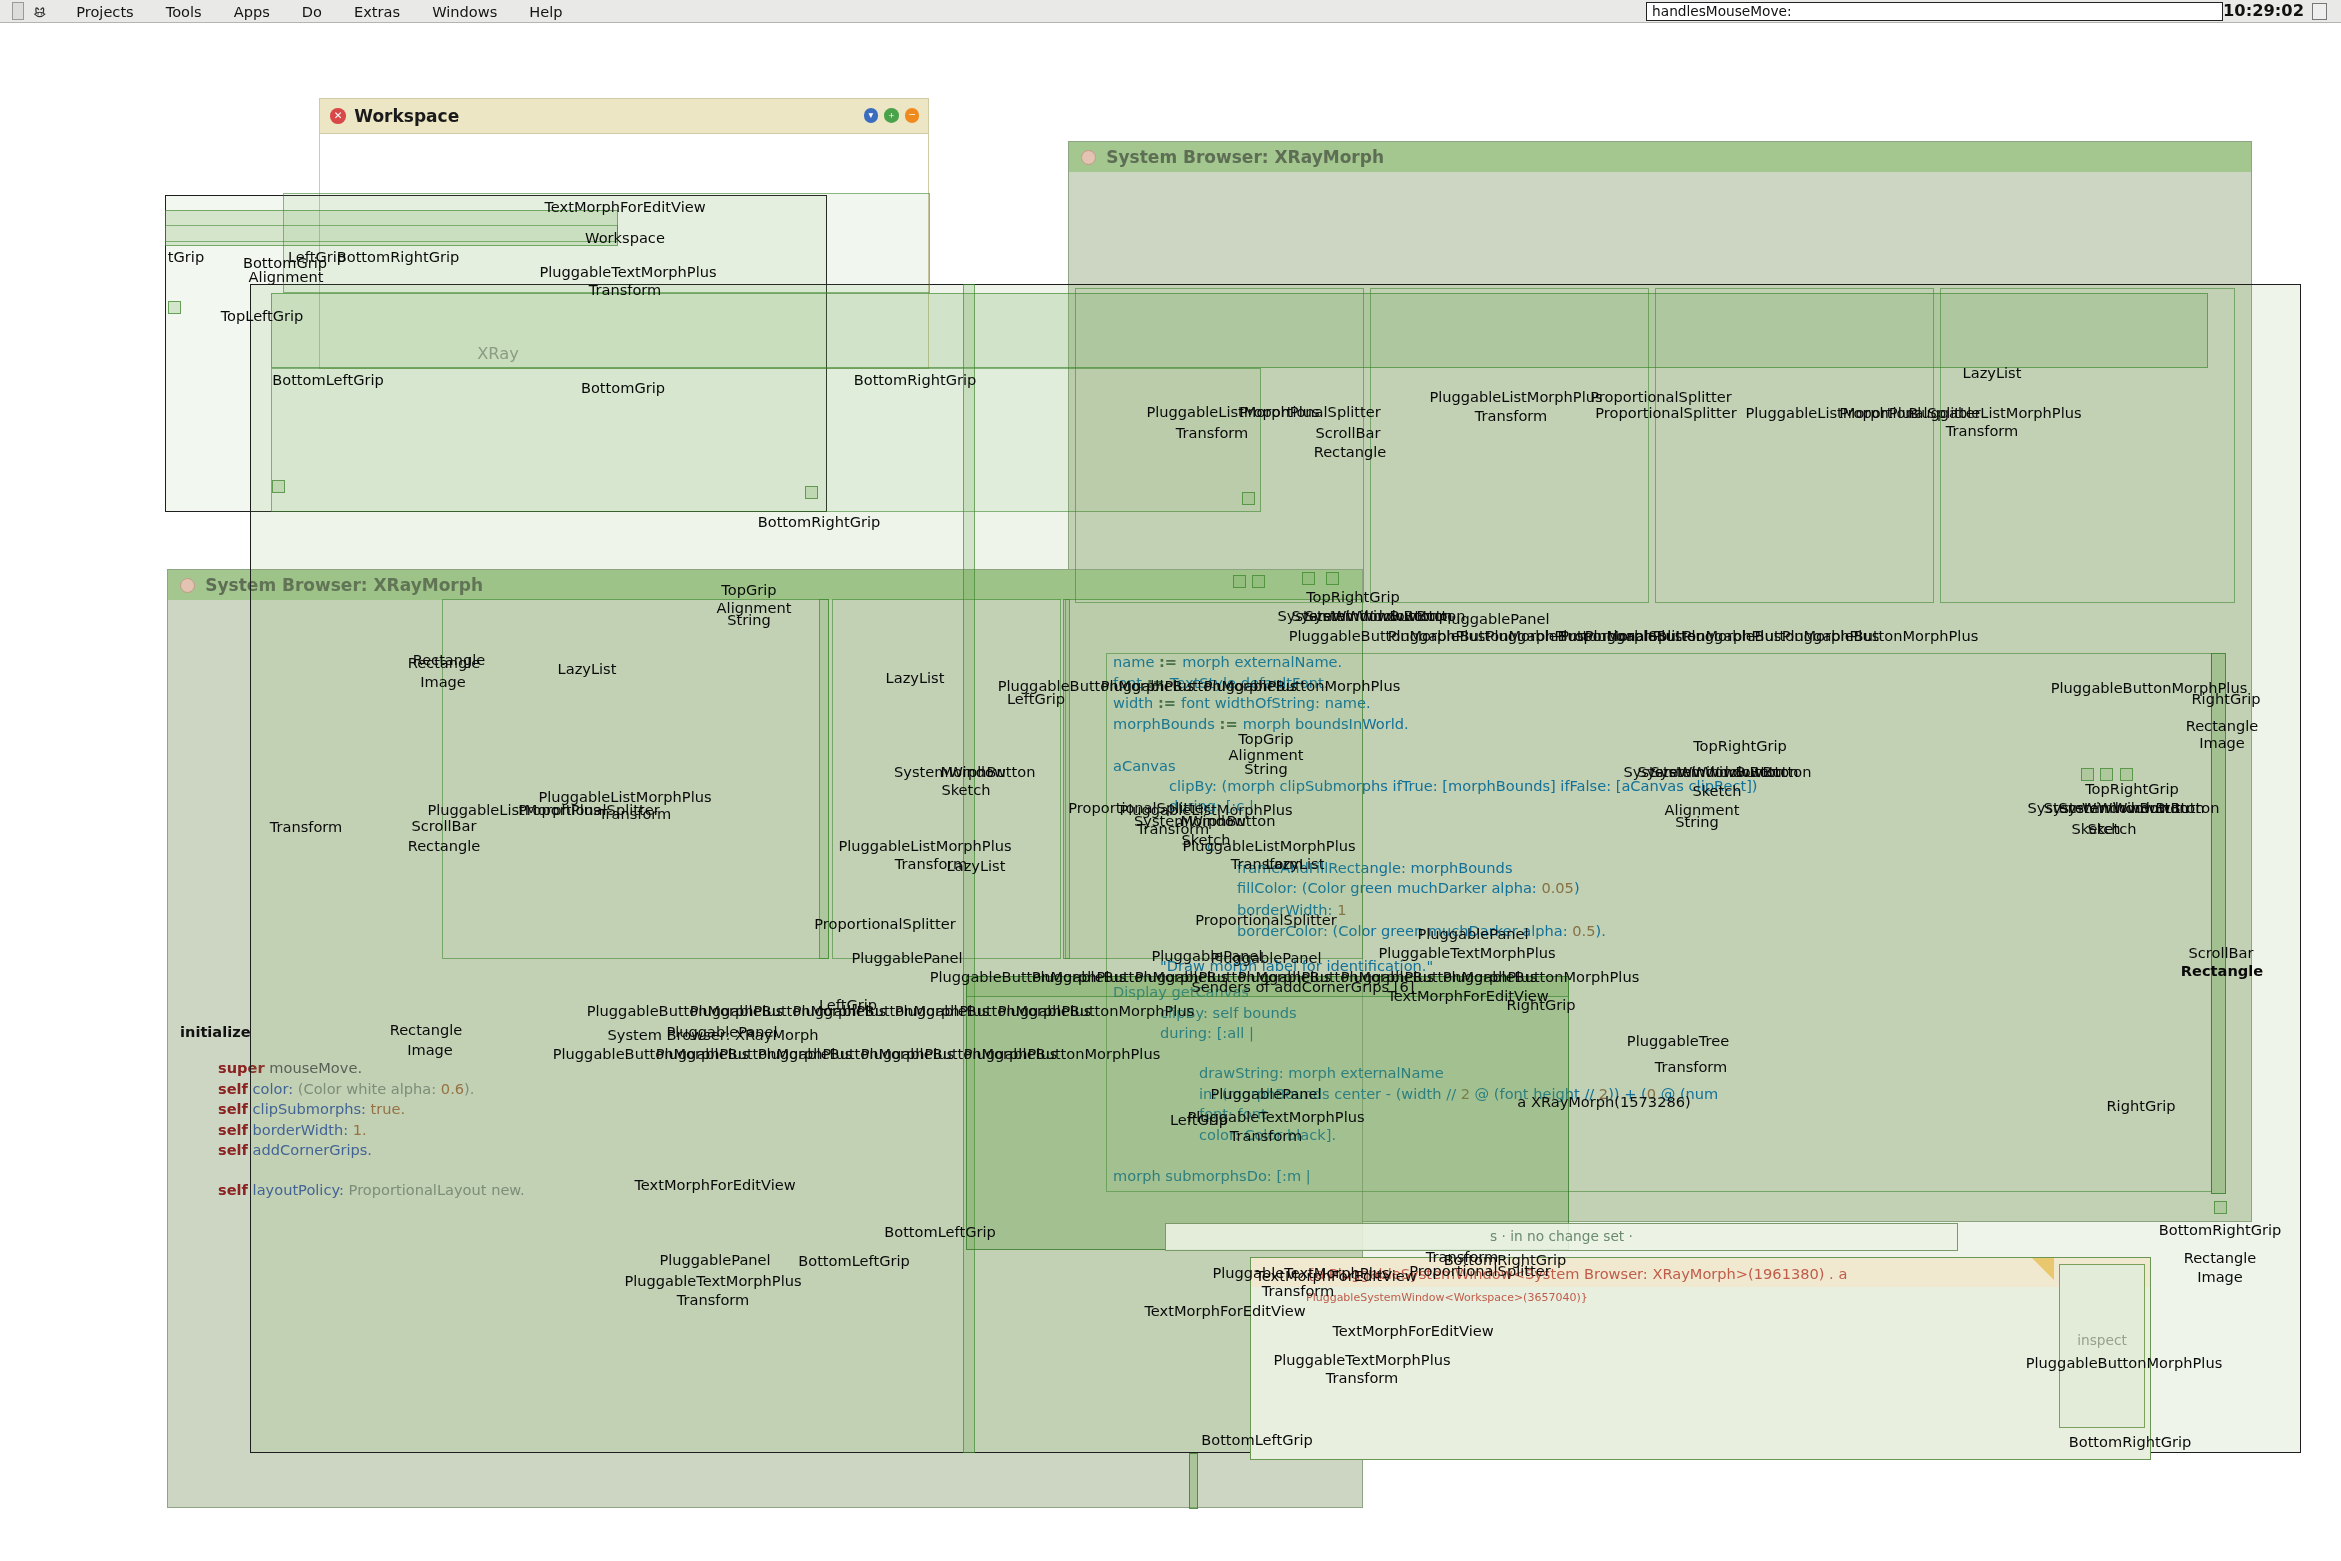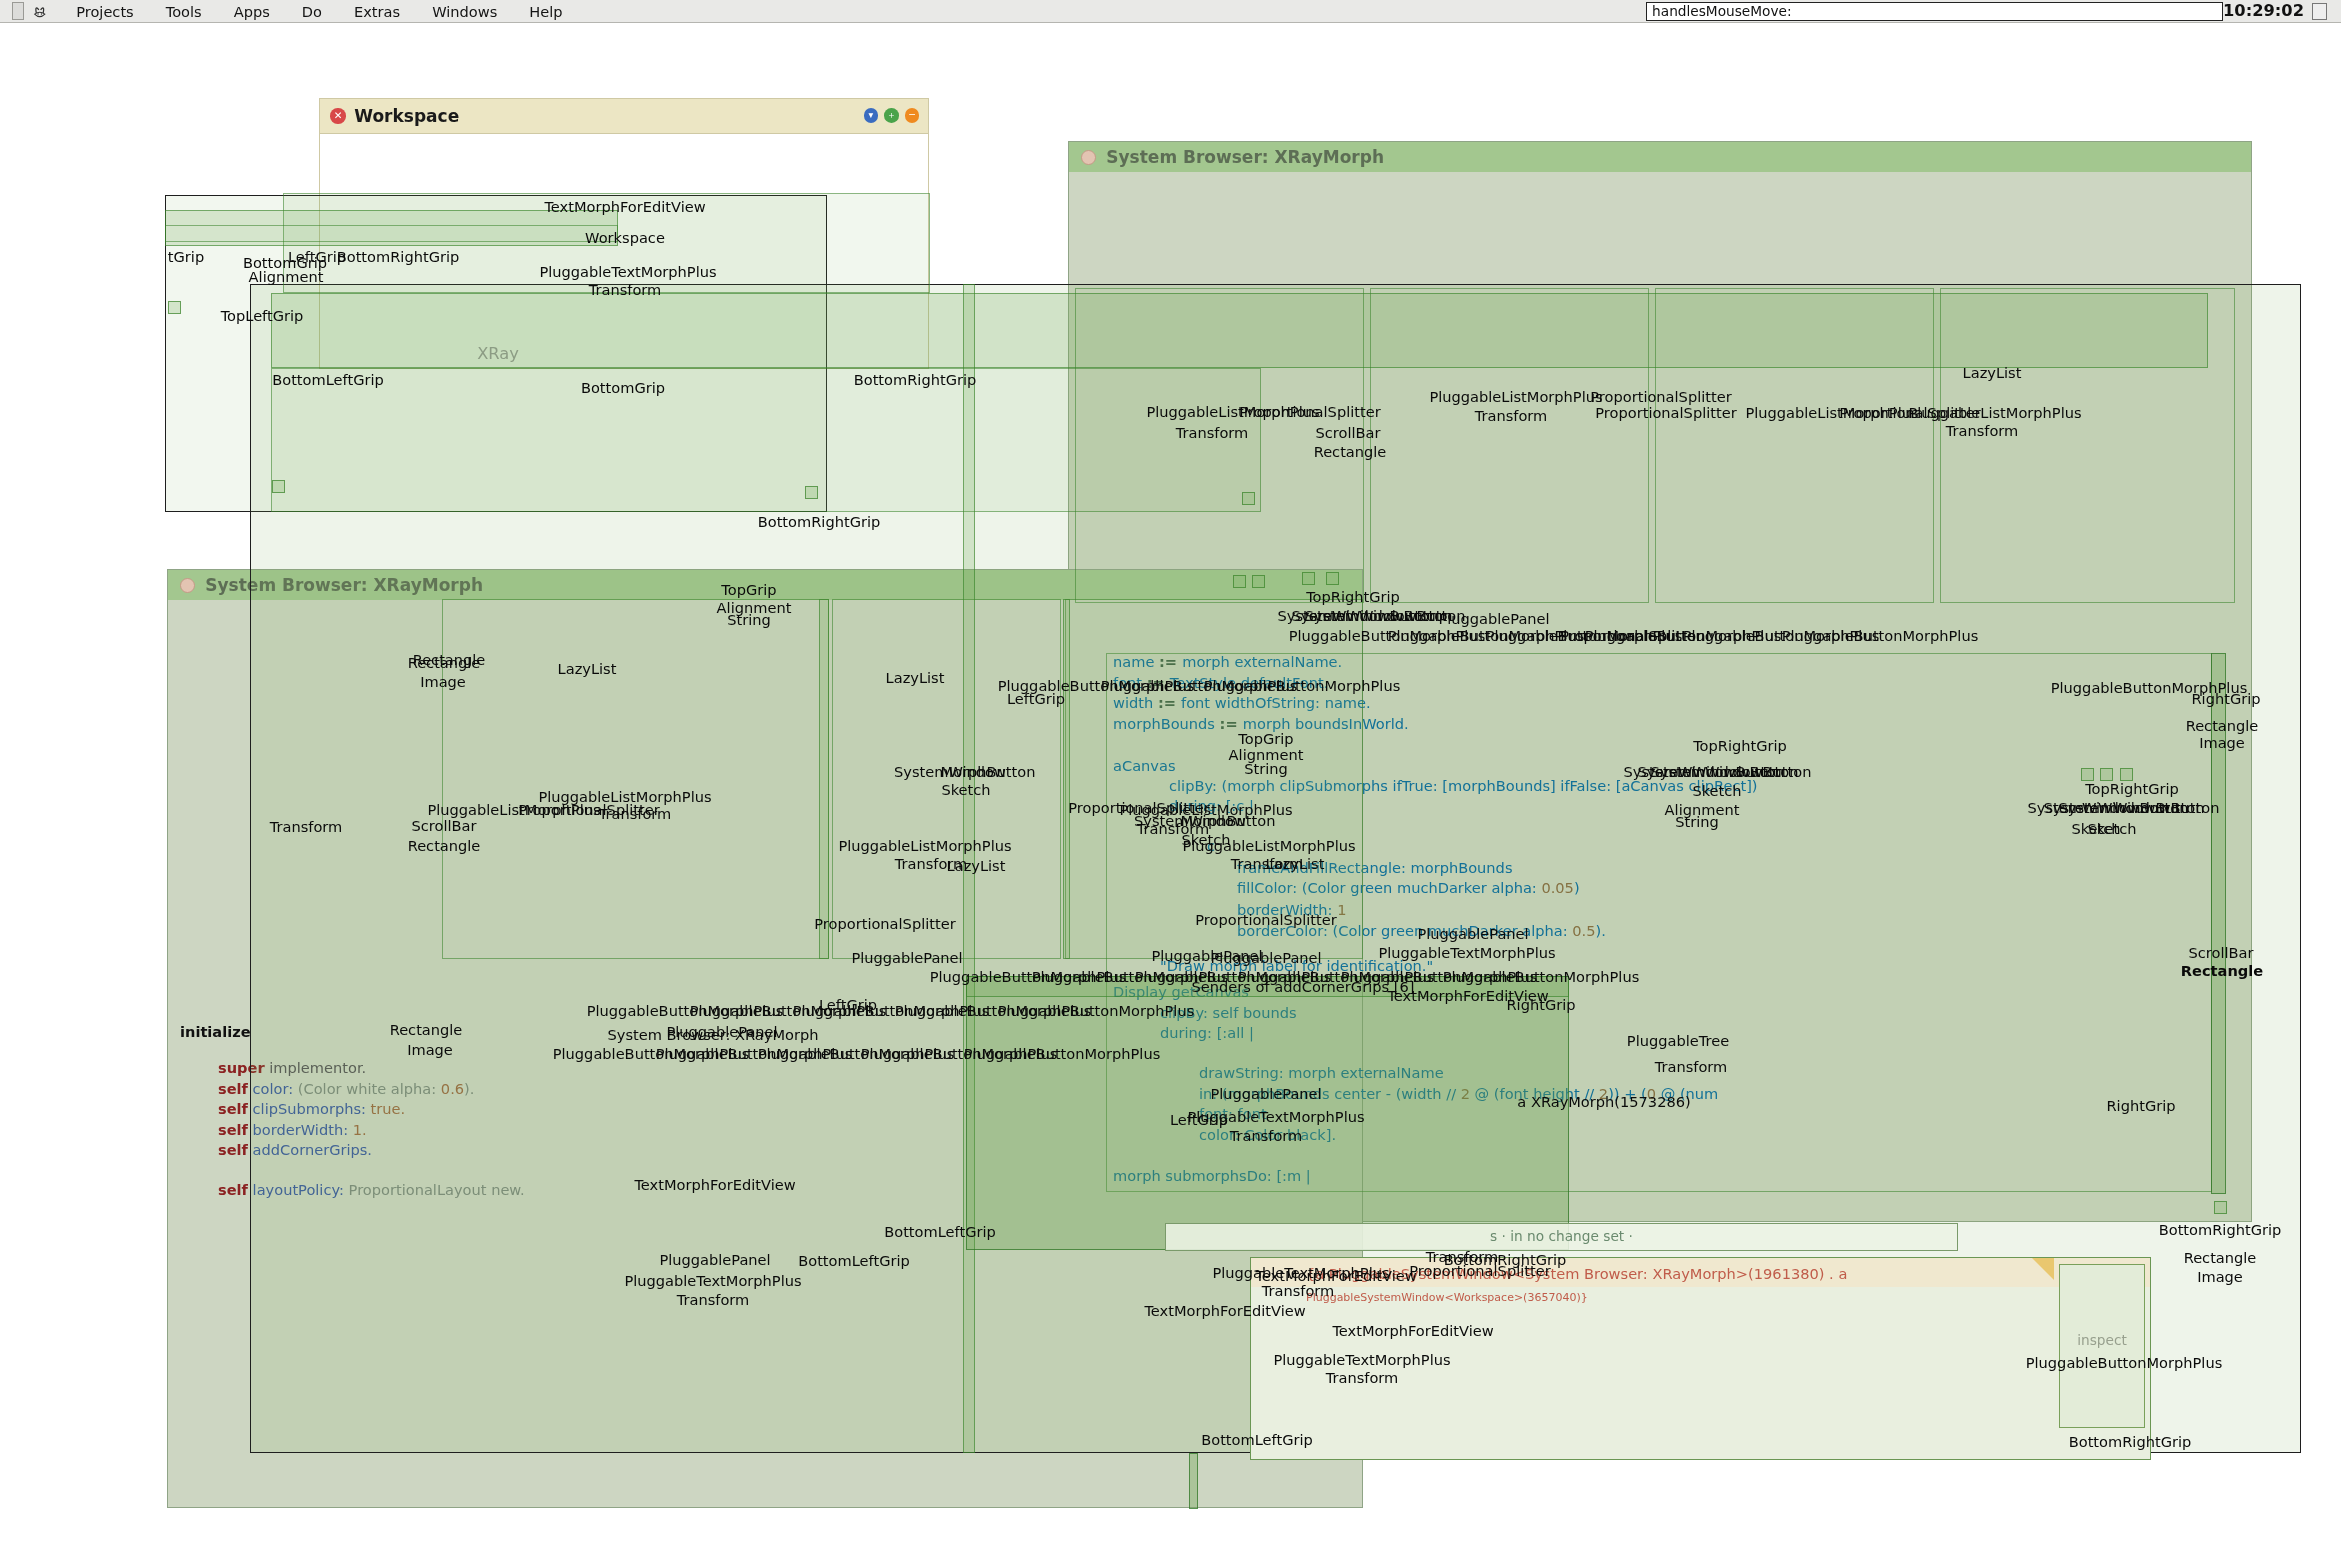--- a/index.html
+++ b/index.html
@@ -618,20 +618,20 @@
     <div class="cl" style="left: 1160px; top: 957px;"><span class="c-gc">"Draw morph label for identification."</span></div>
     <div class="cl" style="left: 1113px; top: 983px;"><span class="c-gc">Display getCanvas</span></div>
     <div class="cl" style="left: 1160px; top: 1004px;"><span class="c-gc">clipBy: self bounds</span></div>
     <div class="cl" style="left: 1160px; top: 1024px;"><span class="c-gc">during: [:all |</span></div>
     <div class="cl" style="left: 1199px; top: 1064px;"><span class="c-gc">drawString: morph externalName</span></div>
     <div class="cl" style="left: 1199px; top: 1085px;"><span class="c-gc">in: (morphBounds center - (width // </span><span class="c-gn">2</span><span class="c-gc"> @ (font height // </span><span class="c-gn">2</span><span class="c-gc">)) + (</span><span class="c-gn">0</span><span class="c-gc"> @ (num</span></div>
     <div class="cl" style="left: 1199px; top: 1105px;"><span class="c-gc">font: font</span></div>
     <div class="cl" style="left: 1199px; top: 1126px;"><span class="c-gc">color: Color black].</span></div>
     <div class="cl" style="left: 1113px; top: 1167px;"><span class="c-gc">morph submorphsDo: [:m |</span></div>
     <div class="cl" style="left: 180px; top: 1023px;"><span class="c-h">initialize</span></div>
-    <div class="cl" style="left: 218px; top: 1059px;"><span class="c-kw">super</span><span class="c-pl"> implementor.</span></div>
+    <div class="cl" style="left: 218px; top: 1059px;"><span class="c-kw">super</span><span class="c-pl"> mouseMove.</span></div>
     <div class="cl" style="left: 218px; top: 1080px;"><span class="c-kw">self</span><span class="c-ms"> color: </span><span class="c-pl2">(Color white alpha: </span><span class="c-num">0.6</span><span class="c-pl2">).</span></div>
     <div class="cl" style="left: 218px; top: 1100px;"><span class="c-kw">self</span><span class="c-ms"> clipSubmorphs: </span><span class="c-num">true.</span></div>
     <div class="cl" style="left: 218px; top: 1121px;"><span class="c-kw">self</span><span class="c-ms"> borderWidth: </span><span class="c-num">1.</span></div>
     <div class="cl" style="left: 218px; top: 1141px;"><span class="c-kw">self</span><span class="c-ms"> addCornerGrips.</span></div>
     <div class="cl" style="left: 218px; top: 1181px;"><span class="c-kw">self</span><span class="c-ms"> layoutPolicy: </span><span class="c-pl2">ProportionalLayout new.</span></div>
   </div>
 
 
 </body></html>

